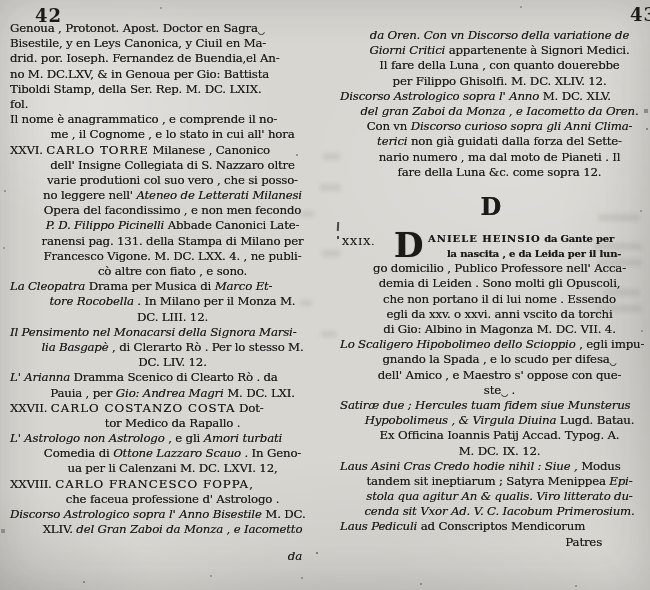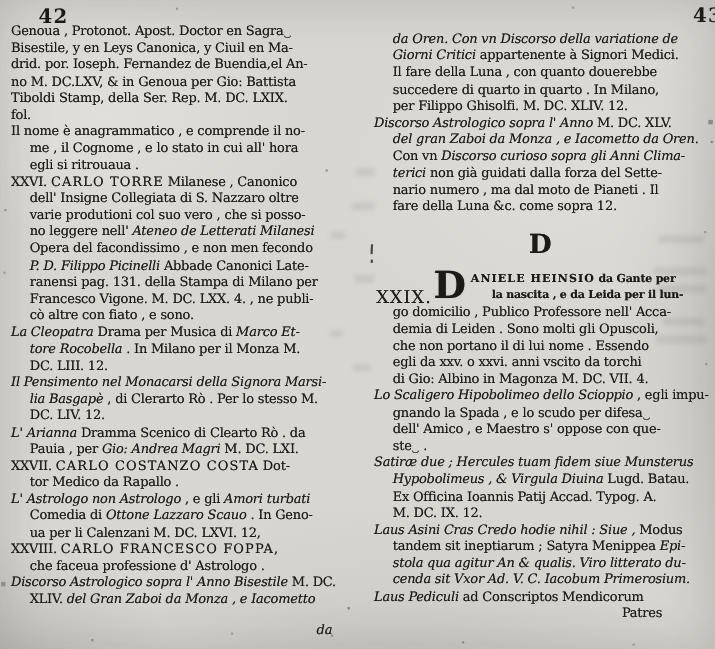--- a/index.html
+++ b/index.html
@@ -19,33 +19,33 @@
   .col{position:absolute;}
   .col-left{left:10px;top:21px;width:308px;}
   .col-right{left:340px;top:28px;width:302px;}
   .pnum{position:absolute;font-weight:bold;font-size:18px;letter-spacing:1px;}
   .pnum-left{left:35px;top:5px;}
   .pnum-right{left:630px;top:4px;}
   .line{
     height:15.2px;line-height:15.2px;font-size:11.8px;letter-spacing:-0.2px;
     white-space:nowrap;text-shadow:0 0 0.6px rgba(27,26,23,0.65);
   }
-  .ind{padding-left:17px;}
+  .ind{padding-left:17px;text-align:center;}
   .cw{text-align:right;}
   .cw-left{padding-right:16px;margin-top:12px;}
   .cw-right{padding-right:40px;}
   .it{font-style:italic;}
   .cap{letter-spacing:1px;}
   .sec-head{
     text-align:center;font-size:24px;font-weight:bold;height:26px;line-height:26px;
     margin-top:14px;margin-bottom:11px;text-shadow:0 0 0.6px rgba(27,26,23,0.7);
   }
   .dc{position:relative;height:30.4px;}
-  .dc .dc-label{position:absolute;left:2px;top:16px;height:15.2px;line-height:15.2px;
-    font-size:16px;letter-spacing:1px;text-shadow:0 0 0.6px rgba(27,26,23,0.65);}
+  .dc .dc-label{position:absolute;left:2px;top:3px;height:15.2px;line-height:15.2px;
+    font-size:10px;letter-spacing:1px;text-shadow:0 0 0.6px rgba(27,26,23,0.65);}
   .dc .dc-init{position:absolute;left:54px;top:-3px;font-size:34px;line-height:34px;
     font-weight:bold;text-shadow:0 0 0.7px rgba(27,26,23,0.7);}
   .dc .dc-l1{position:absolute;left:88px;top:0;}
   .dc .dc-l2{position:absolute;left:107px;top:15.2px;}
   .dc .dc-l1,.dc .dc-l2{height:15.2px;line-height:15.2px;font-size:10px;letter-spacing:-0.2px;
     white-space:nowrap;text-shadow:0 0 0.6px rgba(27,26,23,0.65);font-weight:bold;}
   .smudge{position:absolute;background:rgba(95,93,88,0.13);filter:blur(2px);border-radius:2px;pointer-events:none;}
   .inkmark{position:absolute;background:rgba(35,33,30,0.78);pointer-events:none;}
   .specks{position:absolute;left:0;top:0;width:2px;height:2px;background:transparent;pointer-events:none;
     box-shadow:
@@ -68,21 +68,20 @@
 
 <div class="col col-left" id="col-left">
     <div class="line"><span>Genoua , Protonot. Apost. Doctor en Sagra‿</span></div>
     <div class="line"><span>Bisestile, y en Leys Canonica, y Ciuil en Ma-</span></div>
     <div class="line"><span>drid. por. Ioseph. Fernandez de Buendia,el An-</span></div>
     <div class="line"><span>no M. DC.LXV, &amp; in Genoua per Gio: Battista</span></div>
     <div class="line"><span>Tiboldi Stamp, della Ser. Rep.  M. DC. LXIX.</span></div>
     <div class="line"><span>fol.</span></div>
     <div class="line"><span>Il nome è anagrammatico , e comprende il no-</span></div>
     <div class="line ind"><span>me , il Cognome , e lo stato in cui all' hora</span></div>
-    <div class="line ind"><span>egli si ritrouaua .</span></div>
     <div class="line"><span>XXVI. </span><span class="cap">CARLO TORRE</span><span> Milanese , Canonico</span></div>
     <div class="line ind"><span>dell' Insigne Collegiata di S. Nazzaro oltre</span></div>
     <div class="line ind"><span>varie produtioni col suo vero , che si posso-</span></div>
     <div class="line ind"><span>no leggere nell' </span><span class="it">Ateneo de Letterati Milanesi</span></div>
     <div class="line ind"><span>Opera del facondissimo , e non men fecondo</span></div>
     <div class="line ind"><span class="it">P. D. Filippo Picinelli </span><span>Abbade Canonici Late-</span></div>
     <div class="line ind"><span>ranensi pag. 131. della Stampa di Milano per</span></div>
     <div class="line ind"><span>Francesco Vigone. M. DC. LXX. 4. , ne publi-</span></div>
     <div class="line ind"><span>cò altre con fiato , e sono.</span></div>
     <div class="line"><span class="it">La Cleopatra </span><span>Drama per Musica di </span><span class="it">Marco Et-</span></div>
@@ -101,21 +100,20 @@
     <div class="line"><span>XXVIII. </span><span class="cap">CARLO FRANCESCO FOPPA,</span></div>
     <div class="line ind"><span>che faceua professione d' Astrologo .</span></div>
     <div class="line"><span class="it">Discorso Astrologico sopra l' Anno Bisestile </span><span>M. DC.</span></div>
     <div class="line ind"><span>XLIV. </span><span class="it">del Gran Zaboi da Monza , e Iacometto</span></div>
     <div class="line cw cw-left"><span class="it">da</span></div>
   </div>
 <div class="col col-right" id="col-right">
     <div class="line ind"><span class="it">da Oren. Con vn Discorso della variatione de</span></div>
     <div class="line ind"><span class="it">Giorni Critici </span><span>appartenente à Signori Medici.</span></div>
     <div class="line ind"><span>Il fare della Luna , con quanto douerebbe</span></div>
-    <div class="line ind"><span>succedere di quarto in quarto . In Milano,</span></div>
     <div class="line ind"><span>per Filippo Ghisolfi. M. DC. XLIV. 12.</span></div>
     <div class="line"><span class="it">Discorso Astrologico sopra l' Anno </span><span>M. DC. XLV.</span></div>
     <div class="line ind"><span class="it">del gran Zaboi da Monza , e Iacometto da Oren.</span></div>
     <div class="line ind"><span>Con vn </span><span class="it">Discorso curioso sopra gli Anni Clima-</span></div>
     <div class="line ind"><span class="it">terici </span><span>non già guidati dalla forza del Sette-</span></div>
     <div class="line ind"><span>nario numero , ma dal moto de Pianeti . Il</span></div>
     <div class="line ind"><span>fare della Luna &amp;c. come sopra 12.</span></div>
     <div class="sec-head">D</div>
     <div class="dc">
       <span class="dc-label">XXIX.</span>

